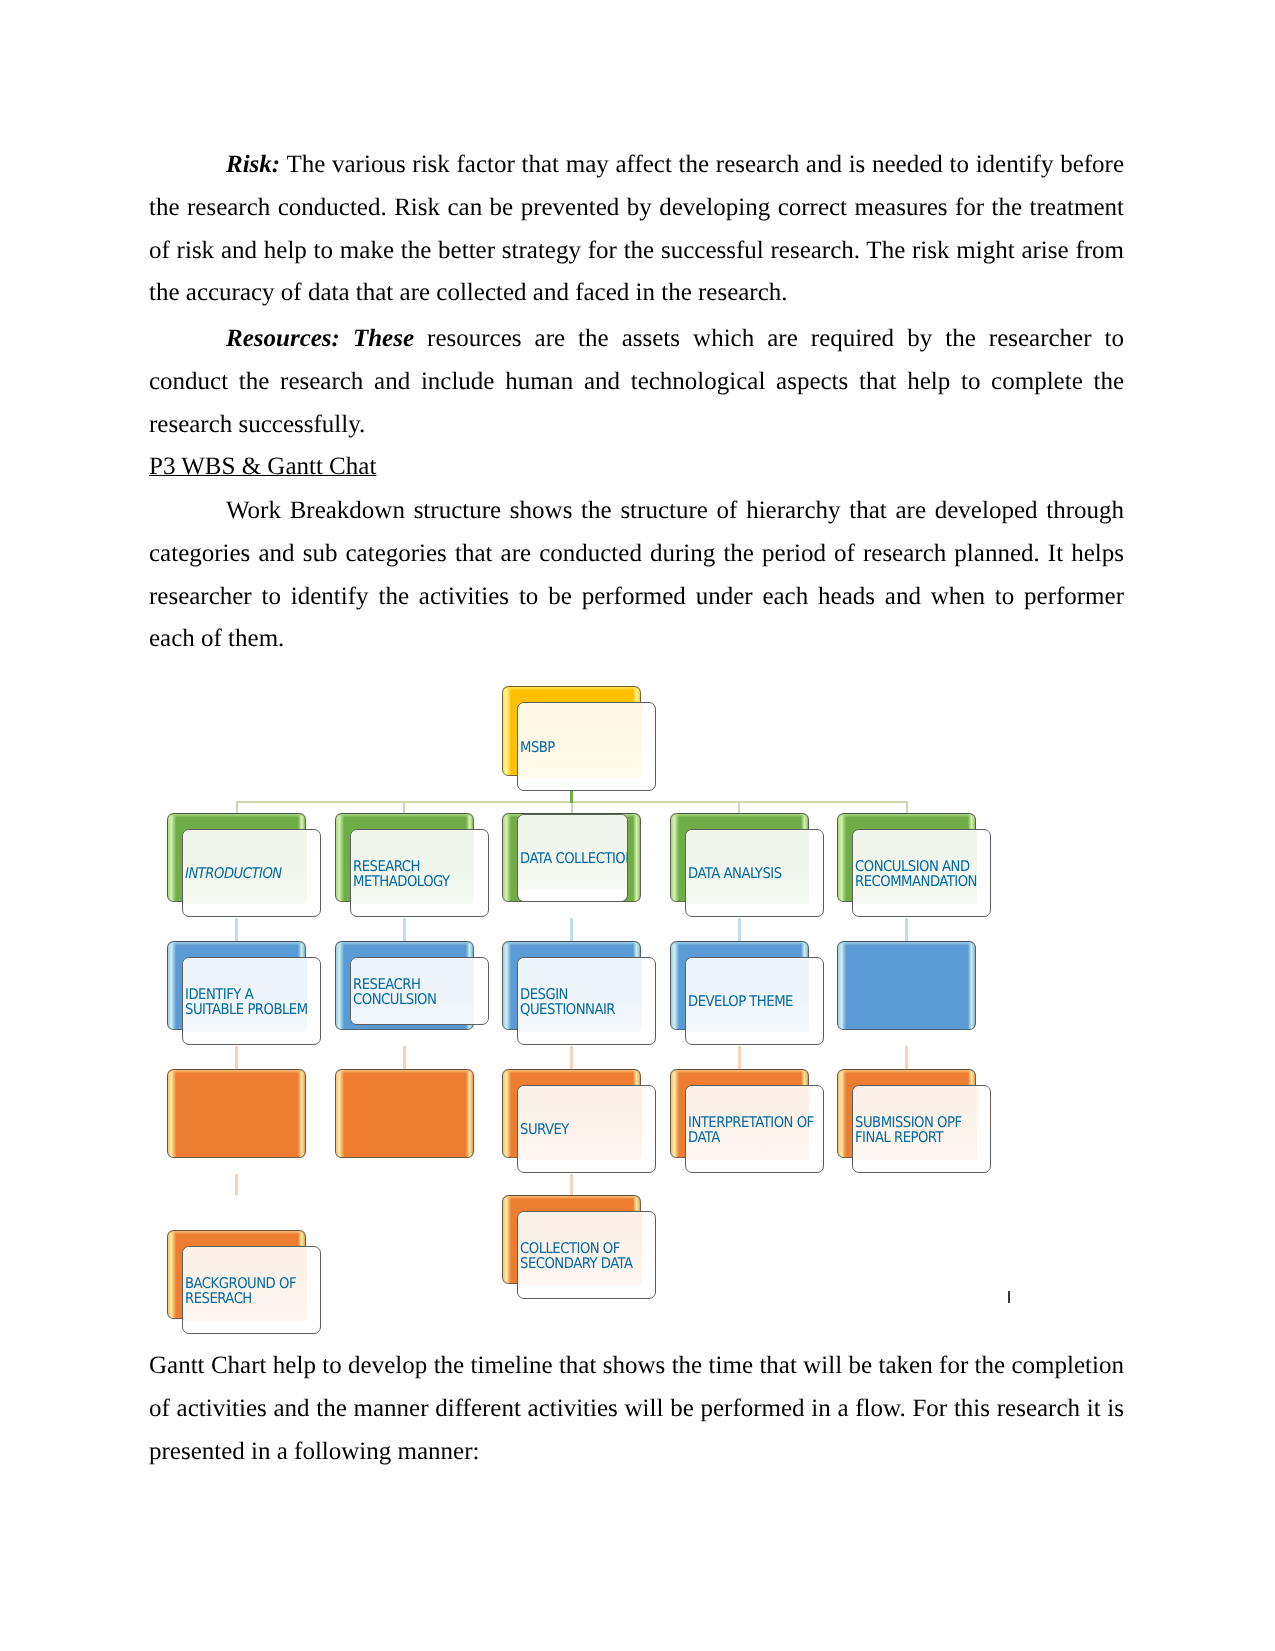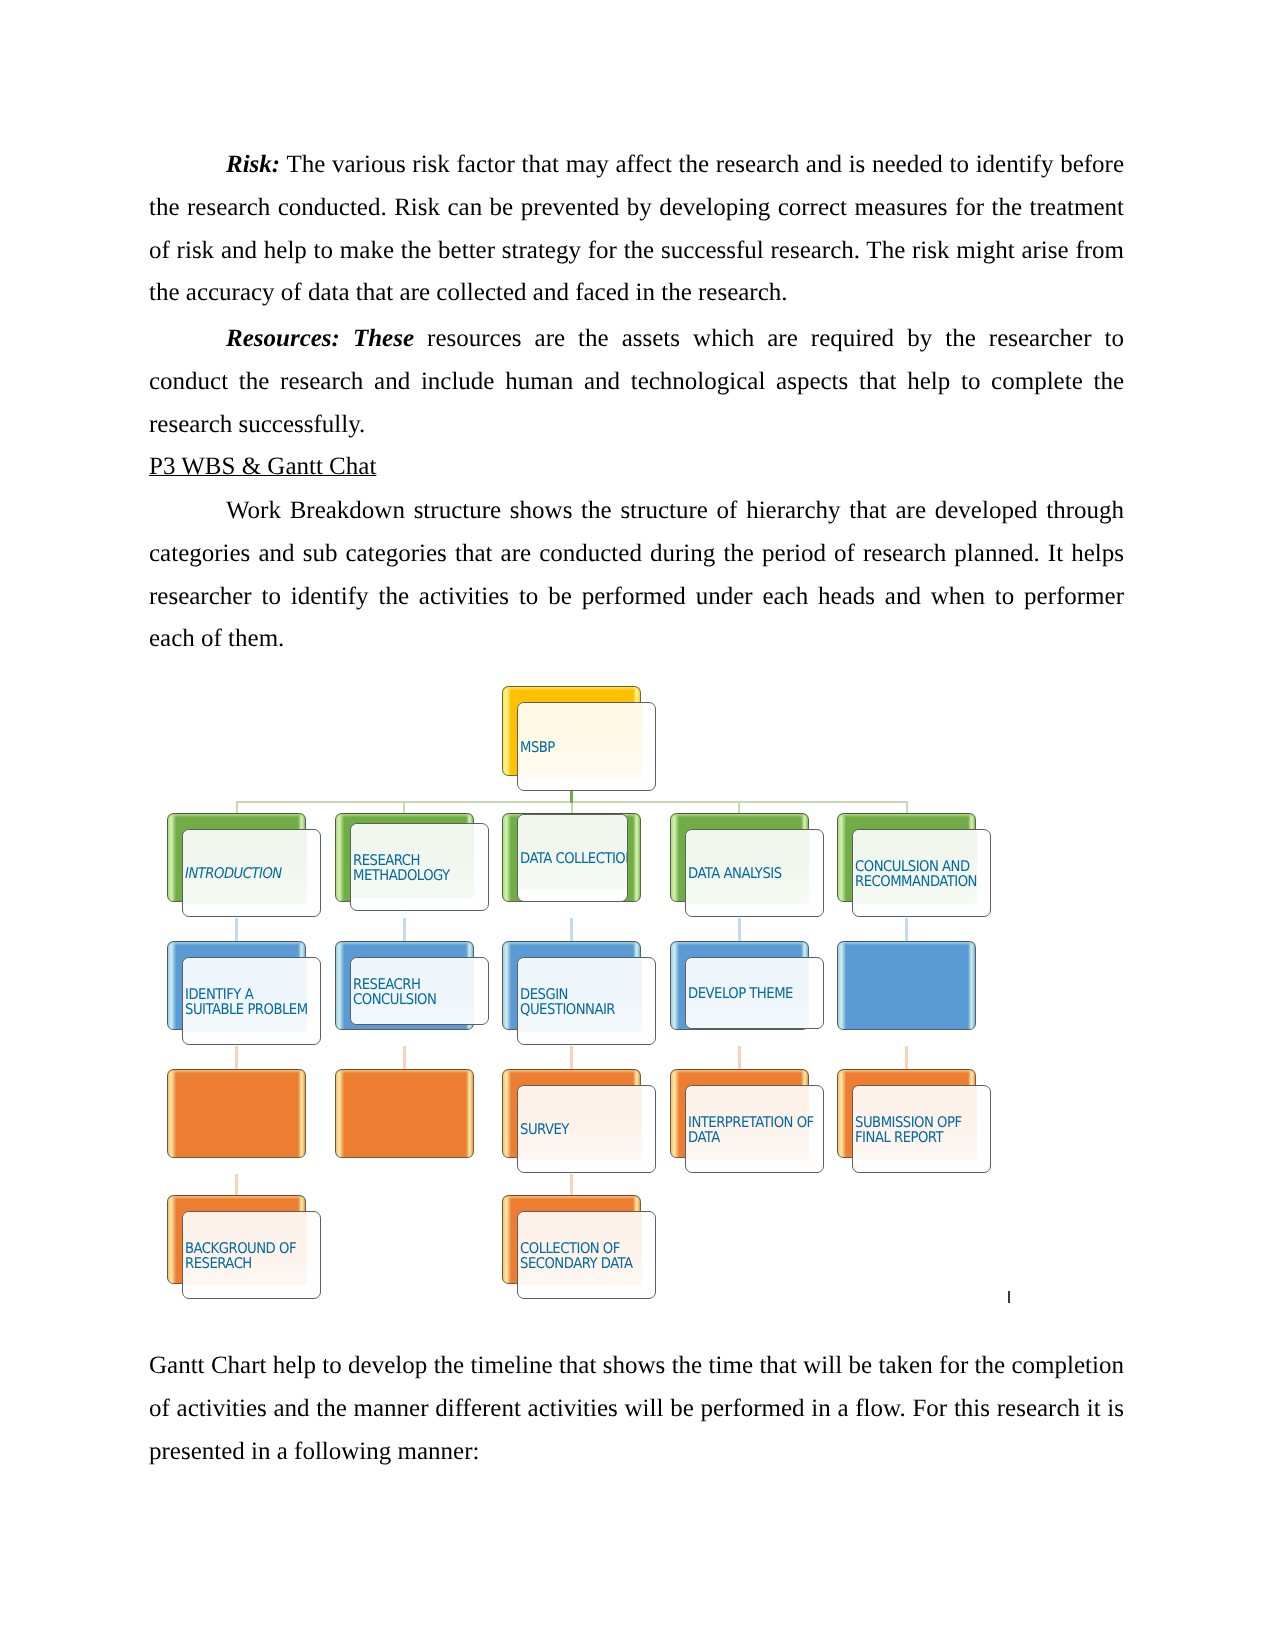--- a/index.html
+++ b/index.html
@@ -84,33 +84,33 @@
           <div class="inner" style="width: 123.5px; height: 74px; background: linear-gradient(rgb(238, 245, 251) 0%, rgb(239, 246, 251) 55%, rgb(245, 249, 252) 100%);"></div>
           <div class="lbl">
             <div>IDENTIFY A</div>
             <div>SUITABLE PROBLEM</div>
           </div>
         </div>
       </div>
       <div class="node" style="left: 167px; top: 1068.5px; width: 154px; height: 105px;">
         <div class="back" style="left: 0px; top: 0px; width: 139px; height: 89px; background: linear-gradient(rgb(245, 193, 121) 0px, rgba(255, 255, 255, 0) 3.4px), linear-gradient(90deg, rgb(245, 193, 121) 0px, rgb(250, 234, 164) 3.6px, rgb(245, 193, 121) 5.2px, rgb(237, 125, 49) 8.2px, rgb(237, 125, 49) 130px, rgb(250, 234, 164) 133.5px, rgb(245, 193, 121) 135.5px, rgb(237, 125, 49) 137.8px);"></div>
       </div>
-      <div class="node" style="left: 167px; top: 1195px; width: 130px; height: 105px;">
+      <div class="node" style="left: 167px; top: 1230px; width: 130px; height: 105px;">
         <div class="back" style="left: 0px; top: 0px; width: 139px; height: 89px; background: linear-gradient(rgb(245, 193, 121) 0px, rgba(255, 255, 255, 0) 3.4px), linear-gradient(90deg, rgb(245, 193, 121) 0px, rgb(250, 234, 164) 3.6px, rgb(245, 193, 121) 5.2px, rgb(237, 125, 49) 8.2px, rgb(237, 125, 49) 130px, rgb(250, 234, 164) 133.5px, rgb(245, 193, 121) 135.5px, rgb(237, 125, 49) 137.8px);"></div>
         <div class="front" style="left: 15px; top: 16px; width: 139px; height: 88px;">
           <div class="inner" style="width: 123.5px; height: 74px; background: linear-gradient(rgb(253, 241, 233) 0%, rgb(253, 243, 235) 55%, rgb(254, 247, 243) 100%);"></div>
           <div class="lbl">
             <div>BACKGROUND OF</div>
             <div>RESERACH</div>
           </div>
         </div>
       </div>
       <div class="node" style="left: 334.5px; top: 812.5px; width: 154px; height: 105px;">
         <div class="back" style="left: 0px; top: 0px; width: 139px; height: 89px; background: linear-gradient(rgb(174, 216, 135) 0px, rgba(255, 255, 255, 0) 3.4px), linear-gradient(90deg, rgb(174, 216, 135) 0px, rgb(212, 242, 174) 3.6px, rgb(174, 216, 135) 5.2px, rgb(112, 173, 71) 8.2px, rgb(112, 173, 71) 130px, rgb(212, 242, 174) 133.5px, rgb(174, 216, 135) 135.5px, rgb(112, 173, 71) 137.8px);"></div>
-        <div class="front" style="left: 15px; top: 10px; width: 139px; height: 88px;">
+        <div class="front" style="left: 15px; top: 16px; width: 139px; height: 88px;">
           <div class="inner" style="width: 123.5px; height: 74px; background: linear-gradient(rgb(240, 246, 236) 0%, rgb(241, 247, 238) 55%, rgb(246, 250, 244) 100%);"></div>
           <div class="lbl">
             <div>RESEARCH</div>
             <div>METHADOLOGY</div>
           </div>
         </div>
       </div>
       <div class="node" style="left: 334.5px; top: 941px; width: 154px; height: 105px;">
         <div class="back" style="left: 0px; top: 0px; width: 139px; height: 89px; background: linear-gradient(rgb(162, 207, 228) 0px, rgba(255, 255, 255, 0) 3.4px), linear-gradient(90deg, rgb(162, 207, 228) 0px, rgb(206, 239, 237) 3.6px, rgb(162, 207, 228) 5.2px, rgb(91, 155, 213) 8.2px, rgb(91, 155, 213) 130px, rgb(206, 239, 237) 133.5px, rgb(162, 207, 228) 135.5px, rgb(91, 155, 213) 137.8px);"></div>
         <div class="front" style="left: 15px; top: 16px; width: 139px; height: 68px;">
@@ -166,21 +166,21 @@
         <div class="back" style="left: 0px; top: 0px; width: 139px; height: 89px; background: linear-gradient(rgb(174, 216, 135) 0px, rgba(255, 255, 255, 0) 3.4px), linear-gradient(90deg, rgb(174, 216, 135) 0px, rgb(212, 242, 174) 3.6px, rgb(174, 216, 135) 5.2px, rgb(112, 173, 71) 8.2px, rgb(112, 173, 71) 130px, rgb(212, 242, 174) 133.5px, rgb(174, 216, 135) 135.5px, rgb(112, 173, 71) 137.8px);"></div>
         <div class="front" style="left: 15px; top: 16px; width: 139px; height: 88px;">
           <div class="inner" style="width: 123.5px; height: 74px; background: linear-gradient(rgb(240, 246, 236) 0%, rgb(241, 247, 238) 55%, rgb(246, 250, 244) 100%);"></div>
           <div class="lbl">
             <div>DATA ANALYSIS</div>
           </div>
         </div>
       </div>
       <div class="node" style="left: 669.5px; top: 941px; width: 154px; height: 105px;">
         <div class="back" style="left: 0px; top: 0px; width: 139px; height: 89px; background: linear-gradient(rgb(162, 207, 228) 0px, rgba(255, 255, 255, 0) 3.4px), linear-gradient(90deg, rgb(162, 207, 228) 0px, rgb(206, 239, 237) 3.6px, rgb(162, 207, 228) 5.2px, rgb(91, 155, 213) 8.2px, rgb(91, 155, 213) 130px, rgb(206, 239, 237) 133.5px, rgb(162, 207, 228) 135.5px, rgb(91, 155, 213) 137.8px);"></div>
-        <div class="front" style="left: 15px; top: 16px; width: 139px; height: 72px;">
+        <div class="front" style="left: 15px; top: 16px; width: 139px; height: 88px;">
           <div class="inner" style="width: 123.5px; height: 74px; background: linear-gradient(rgb(238, 245, 251) 0%, rgb(239, 246, 251) 55%, rgb(245, 249, 252) 100%);"></div>
           <div class="lbl">
             <div>DEVELOP THEME</div>
           </div>
         </div>
       </div>
       <div class="node" style="left: 669.5px; top: 1068.5px; width: 154px; height: 105px;">
         <div class="back" style="left: 0px; top: 0px; width: 139px; height: 89px; background: linear-gradient(rgb(245, 193, 121) 0px, rgba(255, 255, 255, 0) 3.4px), linear-gradient(90deg, rgb(245, 193, 121) 0px, rgb(250, 234, 164) 3.6px, rgb(245, 193, 121) 5.2px, rgb(237, 125, 49) 8.2px, rgb(237, 125, 49) 130px, rgb(250, 234, 164) 133.5px, rgb(245, 193, 121) 135.5px, rgb(237, 125, 49) 137.8px);"></div>
         <div class="front" style="left: 15px; top: 16px; width: 139px; height: 88px;">
           <div class="inner" style="width: 123.5px; height: 74px; background: linear-gradient(rgb(253, 241, 233) 0%, rgb(253, 243, 235) 55%, rgb(254, 247, 243) 100%);"></div>

